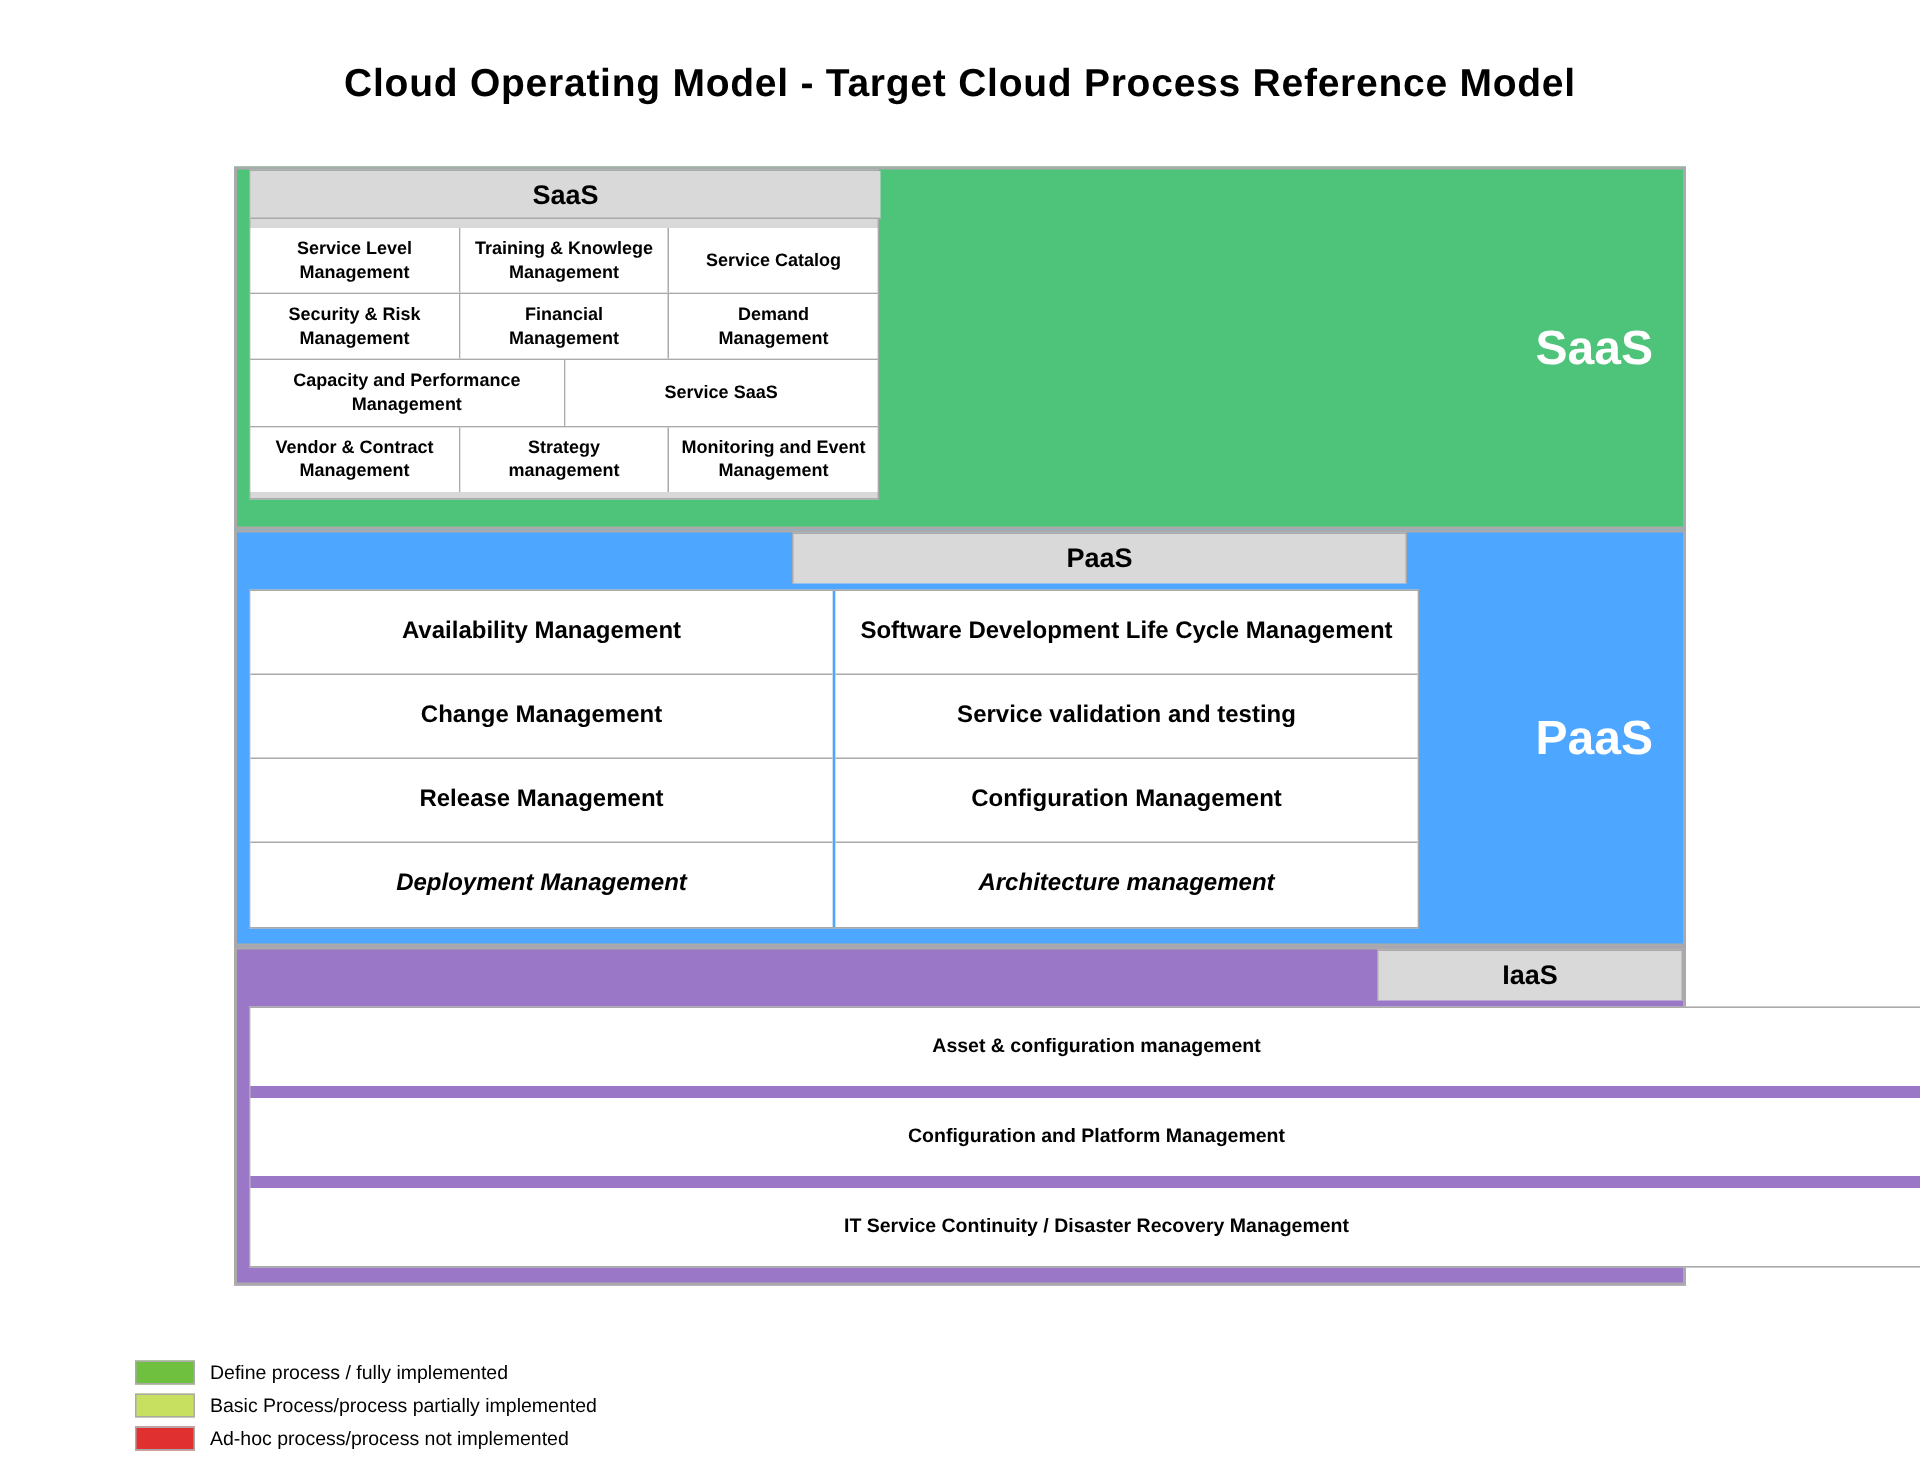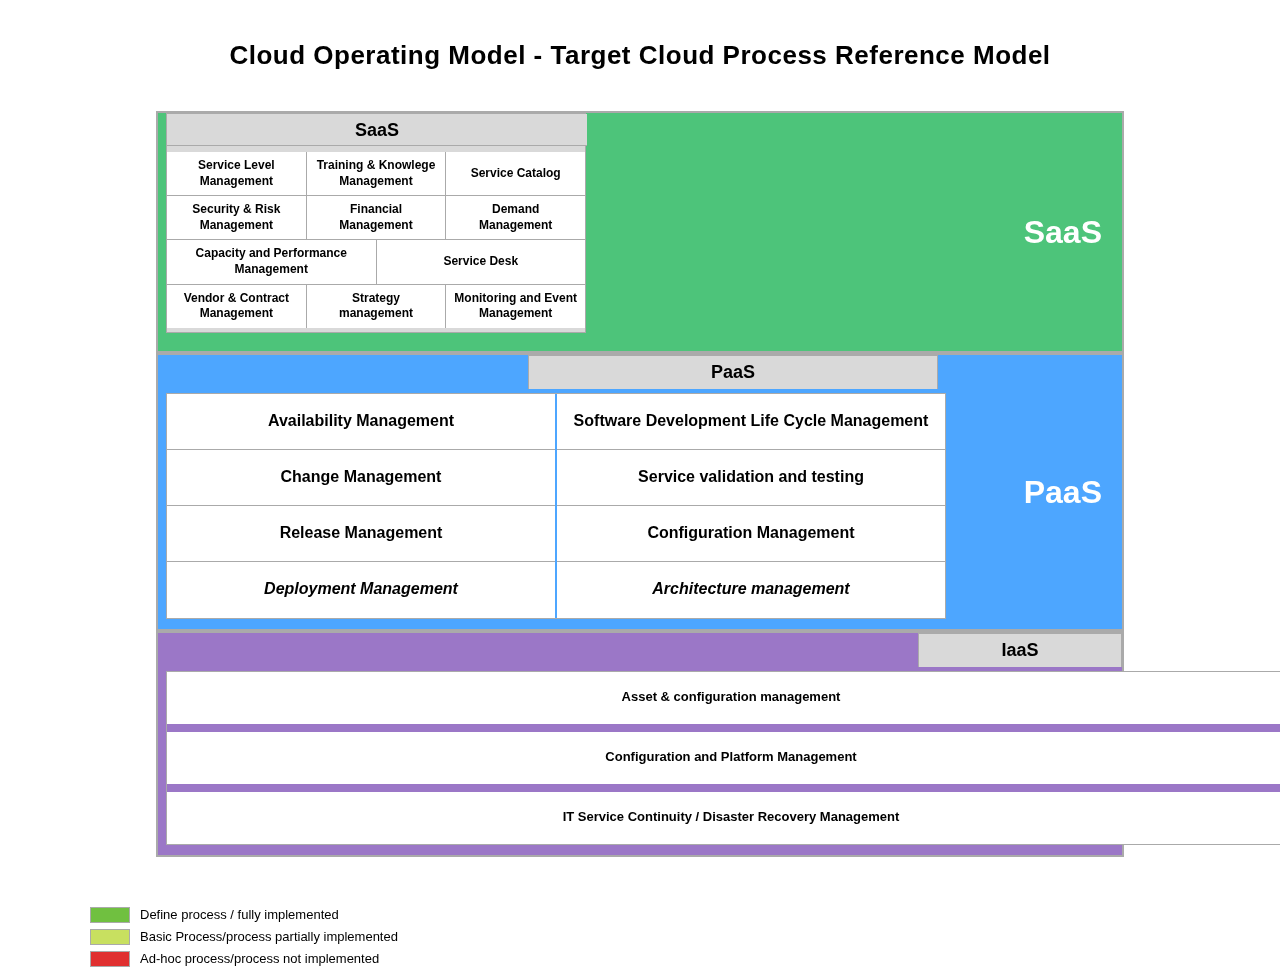--- a/index.html
+++ b/index.html
@@ -238,21 +238,21 @@
         </div>
 
         <div class="saas-row">
           <div class="saas-cell" style="flex:1">Security &amp; Risk Management</div>
           <div class="saas-cell" style="flex:1">Financial Management</div>
           <div class="saas-cell" style="flex:1">Demand Management</div>
         </div>
 
         <div class="saas-row">
           <div class="saas-cell" style="flex:1">Capacity and Performance Management</div>
-          <div class="saas-cell" style="flex:1">Service Desk</div>
+          <div class="saas-cell" style="flex:1">Service SaaS</div>
         </div>
 
         <div class="saas-row">
           <div class="saas-cell" style="flex:1">Vendor  &amp; Contract Management</div>
           <div class="saas-cell" style="flex:1">Strategy management</div>
           <div class="saas-cell" style="flex:1">Monitoring and Event Management</div>
         </div>
       </div>
       <div class="saas-side-label">SaaS</div>
     </div>

